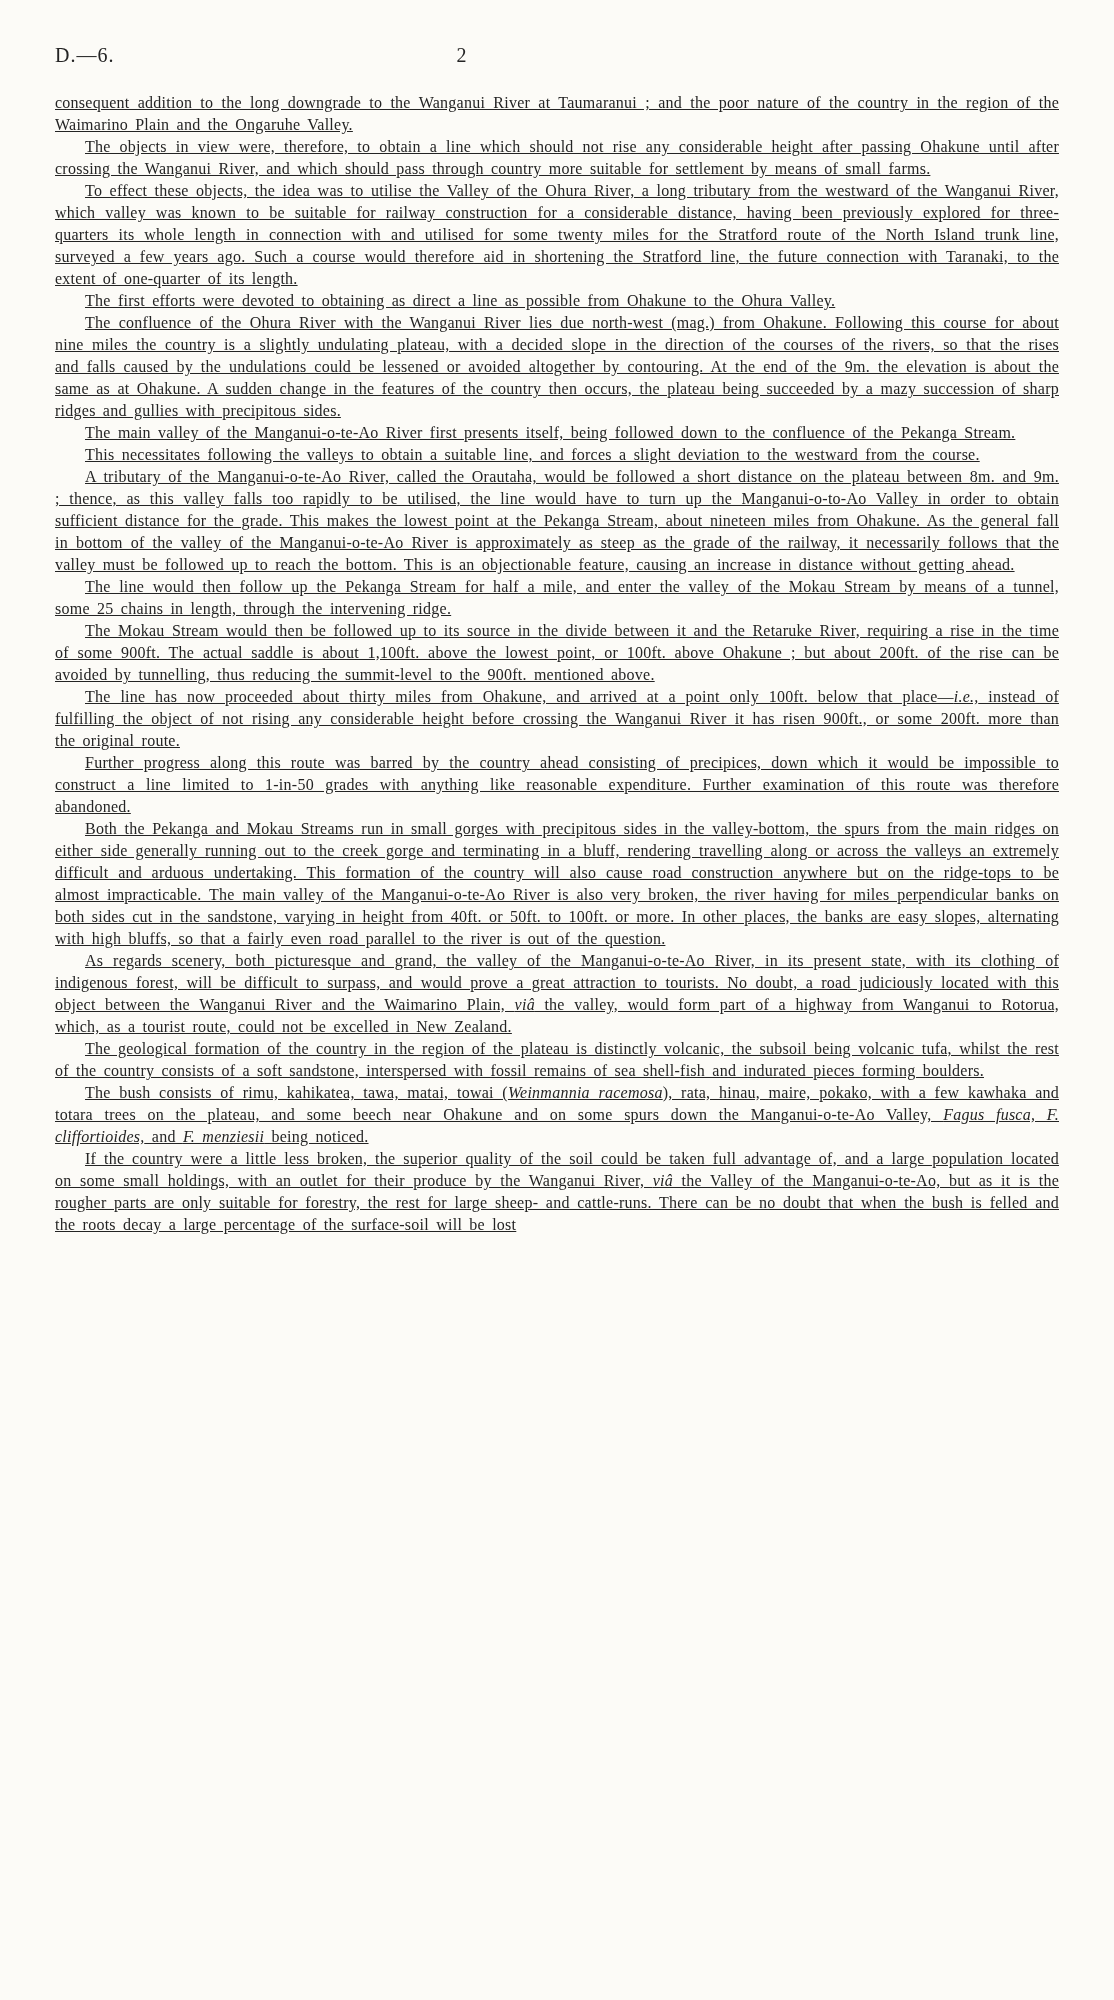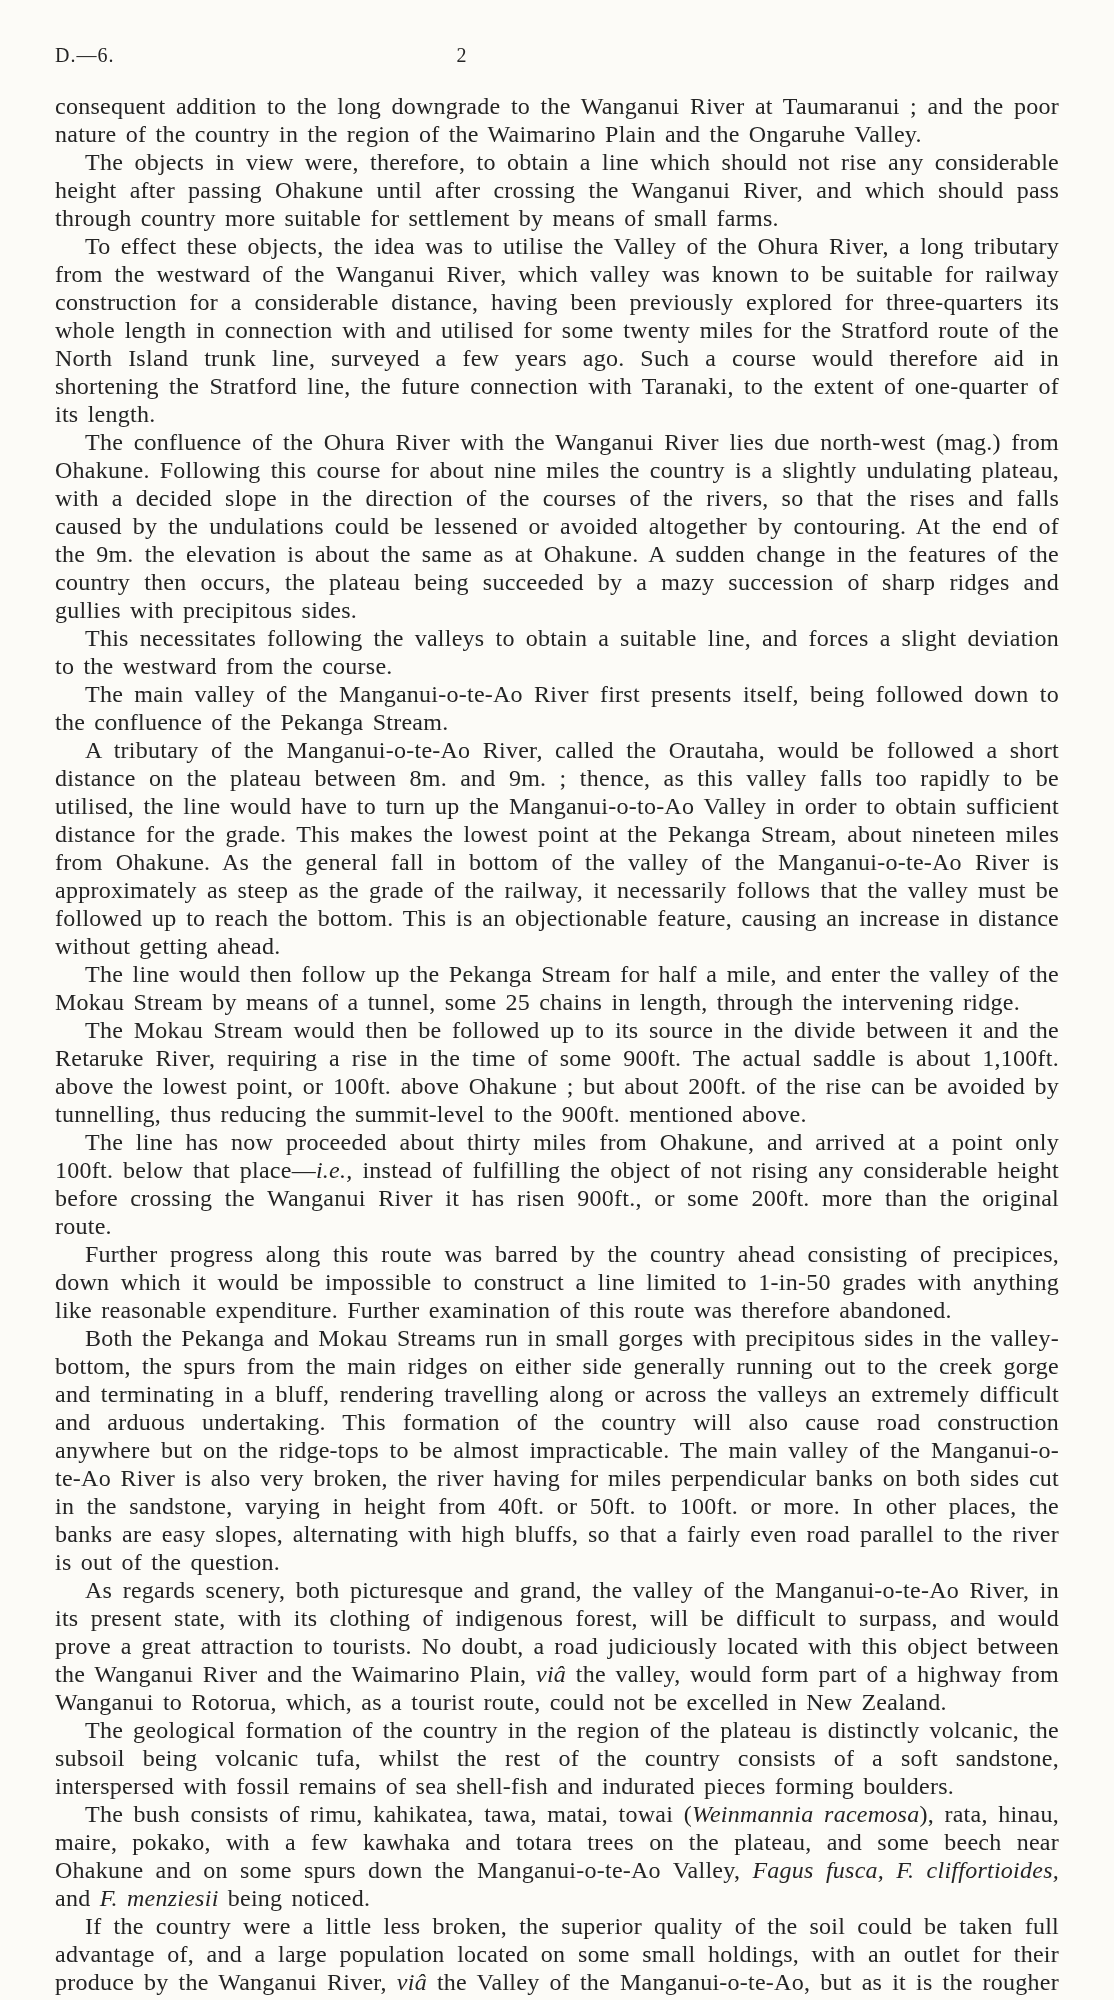--- a/index.html
+++ b/index.html
@@ -34,43 +34,45 @@
     top: 0;
   }
   .doc-body {
     position: absolute;
     top: 92px;
     left: 55px;
     width: 1004px;
   }
   .para {
     text-align: justify;
-    font-size: 24px;
-    line-height: 28px;
+    font-size: 16px;
+    line-height: 22px;
     letter-spacing: 0.25px;
     word-spacing: 3px;
+    text-decoration: underline;
   }
   .para.indent { text-indent: 30px; }
   .italic { font-style: italic; margin-top: 32px; }
 </style>
 </head>
 <body>
 
 <div class="page">
   <div class="header">
     <span class="doc-ref">D.—6.</span>
     <span class="page-num">2</span>
   </div>
   <div class="doc-body">
       <p class="para"><span class="run">consequent addition to the long downgrade to the Wanganui River at Taumaranui ; and the poor nature of the country in the region of the Waimarino Plain and the Ongaruhe Valley.</span></p>
       <p class="para indent"><span class="run">The objects in view were, therefore, to obtain a line which should not rise any considerable height after passing Ohakune until after crossing the Wanganui River, and which should pass through country more suitable for settlement by means of small farms.</span></p>
       <p class="para indent"><span class="run">To effect these objects, the idea was to utilise the Valley of the Ohura River, a long tributary from the westward of the Wanganui River, which valley was known to be suitable for railway construction for a considerable distance, having been previously explored for three-quarters its whole length in connection with and utilised for some twenty miles for the Stratford route of the North Island trunk line, surveyed a few years ago.  Such a course would therefore aid in shortening the Stratford line, the future connection with Taranaki, to the extent of one-quarter of its length.</span></p>
+      <p class="para indent"><span class="run">The first efforts were devoted to obtaining as direct a line as possible from Ohakune to the Ohura Valley.</span></p>
       <p class="para indent"><span class="run">The confluence of the Ohura River with the Wanganui River lies due north-west (mag.) from Ohakune.  Following this course for about nine miles the country is a slightly undulating plateau, with a decided slope in the direction of the courses of the rivers, so that the rises and falls caused by the undulations could be lessened or avoided altogether by contouring.  At the end of the 9m. the elevation is about the same as at Ohakune.  A sudden change in the features of the country then occurs, the plateau being succeeded by a mazy succession of sharp ridges and gullies with precipitous sides.</span></p>
+      <p class="para indent"><span class="run">The main valley of the Manganui-o-te-Ao River first presents itself, being followed down to the confluence of the Pekanga Stream.</span></p>
       <p class="para indent"><span class="run">This necessitates following the valleys to obtain a suitable line, and forces a slight deviation to the westward from the course.</span></p>
-      <p class="para indent"><span class="run">The main valley of the Manganui-o-te-Ao River first presents itself, being followed down to the confluence of the Pekanga Stream.</span></p>
       <p class="para indent"><span class="run">A tributary of the Manganui-o-te-Ao River, called the Orautaha, would be followed a short distance on the plateau between 8m. and 9m. ; thence, as this valley falls too rapidly to be utilised, the line would have to turn up the Manganui-o-to-Ao Valley in order to obtain sufficient distance for the grade.  This makes the lowest point at the Pekanga Stream, about nineteen miles from Ohakune.  As the general fall in bottom of the valley of the Manganui-o-te-Ao River is approximately as steep as the grade of the railway, it necessarily follows that the valley must be followed up to reach the bottom.  This is an objectionable feature, causing an increase in distance without getting ahead.</span></p>
       <p class="para indent"><span class="run">The line would then follow up the Pekanga Stream for half a mile, and enter the valley of the Mokau Stream by means of a tunnel, some 25 chains in length, through the intervening ridge.</span></p>
       <p class="para indent"><span class="run">The Mokau Stream would then be followed up to its source in the divide between it and the Retaruke River, requiring a rise in the time of some 900ft.  The actual saddle is about 1,100ft. above the lowest point, or 100ft. above Ohakune ; but about 200ft. of the rise can be avoided by tunnelling, thus reducing the summit-level to the 900ft. mentioned above.</span></p>
       <p class="para indent"><span class="run">The line has now proceeded about thirty miles from Ohakune, and arrived at a point only 100ft. below that place—</span><span class="italic">i.e.,</span><span class="run"> instead of fulfilling the object of not rising any considerable height before crossing the Wanganui River it has risen 900ft., or some 200ft. more than the original route.</span></p>
       <p class="para indent"><span class="run">Further progress along this route was barred by the country ahead consisting of precipices, down which it would be impossible to construct a line limited to 1-in-50 grades with anything like reasonable expenditure.  Further examination of this route was therefore abandoned.</span></p>
       <p class="para indent"><span class="run">Both the Pekanga and Mokau Streams run in small gorges with precipitous sides in the valley-bottom, the spurs from the main ridges on either side generally running out to the creek gorge and terminating in a bluff, rendering travelling along or across the valleys an extremely difficult and arduous undertaking.  This formation of the country will also cause road construction anywhere but on the ridge-tops to be almost impracticable.  The main valley of the Manganui-o-te-Ao River is also very broken, the river having for miles perpendicular banks on both sides cut in the sandstone, varying in height from 40ft. or 50ft. to 100ft. or more.  In other places, the banks are easy slopes, alternating with high bluffs, so that a fairly even road parallel to the river is out of the question.</span></p>
       <p class="para indent"><span class="run">As regards scenery, both picturesque and grand, the valley of the Manganui-o-te-Ao River, in its present state, with its clothing of indigenous forest, will be difficult to surpass, and would prove a great attraction to tourists.  No doubt, a road judiciously located with this object between the Wanganui River and the Waimarino Plain, </span><span class="italic">viâ</span><span class="run"> the valley, would form part of a highway from Wanganui to Rotorua, which, as a tourist route, could not be excelled in New Zealand.</span></p>
       <p class="para indent"><span class="run">The geological formation of the country in the region of the plateau is distinctly volcanic, the subsoil being volcanic tufa, whilst the rest of the country consists of a soft sandstone, interspersed with fossil remains of sea shell-fish and indurated pieces forming boulders.</span></p>
       <p class="para indent"><span class="run">The bush consists of rimu, kahikatea, tawa, matai, towai (</span><span class="italic">Weinmannia racemosa</span><span class="run">), rata, hinau, maire, pokako, with a few kawhaka and totara trees on the plateau, and some beech near Ohakune and on some spurs down the Manganui-o-te-Ao Valley, </span><span class="italic">Fagus fusca, F. cliffortioides,</span><span class="run"> and </span><span class="italic">F. menziesii</span><span class="run"> being noticed.</span></p>
       <p class="para indent"><span class="run">If the country were a little less broken, the superior quality of the soil could be taken full advantage of, and a large population located on some small holdings, with an outlet for their produce by the Wanganui River, </span><span class="italic">viâ</span><span class="run"> the Valley of the Manganui-o-te-Ao, but as it is the rougher parts are only suitable for forestry, the rest for large sheep- and cattle-runs.  There can be no doubt that when the bush is felled and the roots decay a large percentage of the surface-soil will be lost</span></p>

